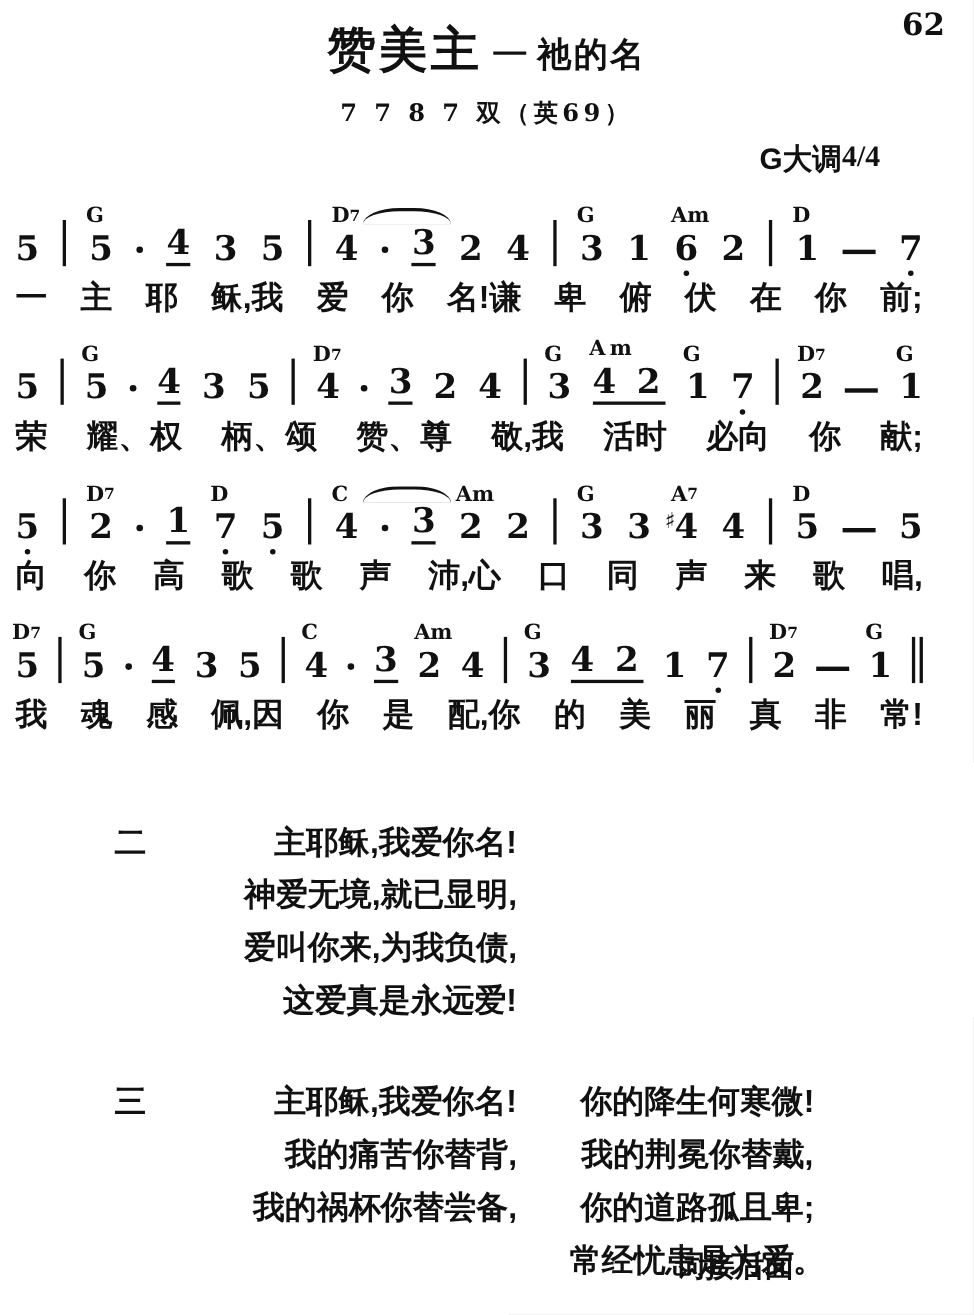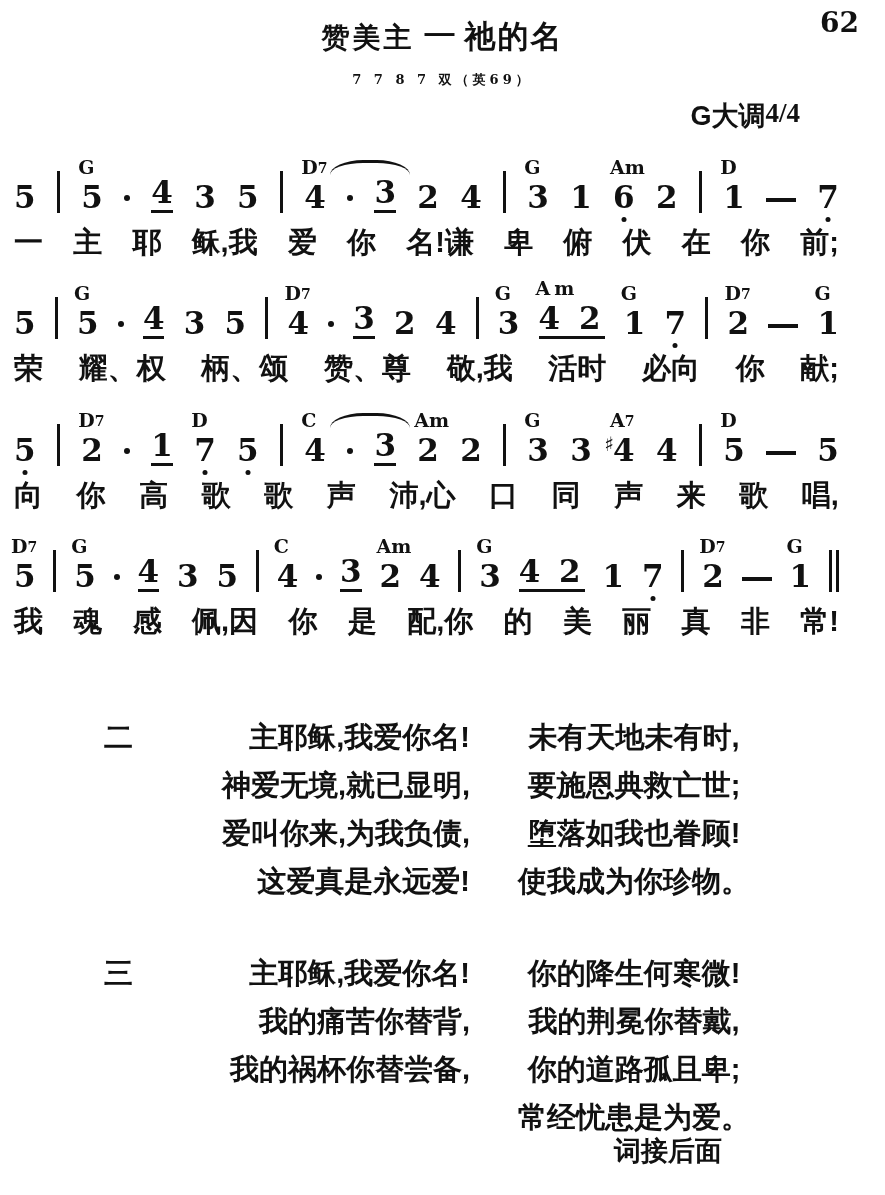--- a/index.html
+++ b/index.html
@@ -5,24 +5,24 @@
   * { margin:0; padding:0; box-sizing:border-box; }
   html,body { background:#e8e8e8; }
   .page {
     position:relative; width:885px; height:1195px; margin:0 auto;
     background:#ffffff; color:#111111; overflow:hidden;
     font-family:"Liberation Sans", sans-serif;
   }
   
   .page-number { position:absolute; top:6px; right:26px; font:bold 28px "DejaVu Serif", serif;text-align:right; }
   .title-row { padding-top:16px; text-align:center; font-weight:bold; white-space:nowrap; }
-  .title-main { font-size:28px; letter-spacing:3px;font-family:Liberation Mono, monospace; }
+  .title-main { font-size:44px; letter-spacing:3px;font-family:Liberation Mono, monospace; }
   .title-sep  { font-size:30px; margin:0 10px; vertical-align:4px; }
   .title-sub  { font-size:31px; letter-spacing:2px; }
-  .meter { margin-top:13px; text-align:center; font-weight:bold; font-size:13px;
+  .meter { margin-top:13px; text-align:center; font-weight:bold; font-size:22px;
            letter-spacing:4px; font-family:"DejaVu Serif", serif; }
   .key-row { display:flex; justify-content:flex-end; margin-top:9px; padding:0 85px;
              font-weight:bold; font-size:27px; }
   .time-sig { font-family:Liberation Serif, serif; }
   
   .score { padding:0 46px 0 14px; }
   .score-row { display:flex; justify-content:space-between; align-items:flex-end;
                height:46px; margin-top:33px; }
   .note { position:relative; font:bold 31px "DejaVu Serif", serif; line-height:1; }
   .note.u { border-bottom:3px solid #111; padding-bottom:2px; }
@@ -234,26 +234,20 @@
 
   <div class="verses">
     <div class="verse">
       <div class="verse-num">二</div>
       <div class="verse-col left">
           <div class="verse-line">主耶稣,我爱你名!</div>
           <div class="verse-line">神爱无境,就已显明,</div>
           <div class="verse-line">爱叫你来,为我负债,</div>
           <div class="verse-line">这爱真是永远爱!</div>
         </div>
-      <div class="verse-col right">
-          <div class="verse-line">未有天地未有时,</div>
-          <div class="verse-line">要施恩典救亡世;</div>
-          <div class="verse-line">堕落如我也眷顾!</div>
-          <div class="verse-line">使我成为你珍物。</div>
-        </div>
     </div>
     <div class="verse">
       <div class="verse-num">三</div>
       <div class="verse-col left">
           <div class="verse-line">主耶稣,我爱你名!</div>
           <div class="verse-line">我的痛苦你替背,</div>
           <div class="verse-line">我的祸杯你替尝备,</div>
         </div>
       <div class="verse-col right">
           <div class="verse-line">你的降生何寒微!</div>

